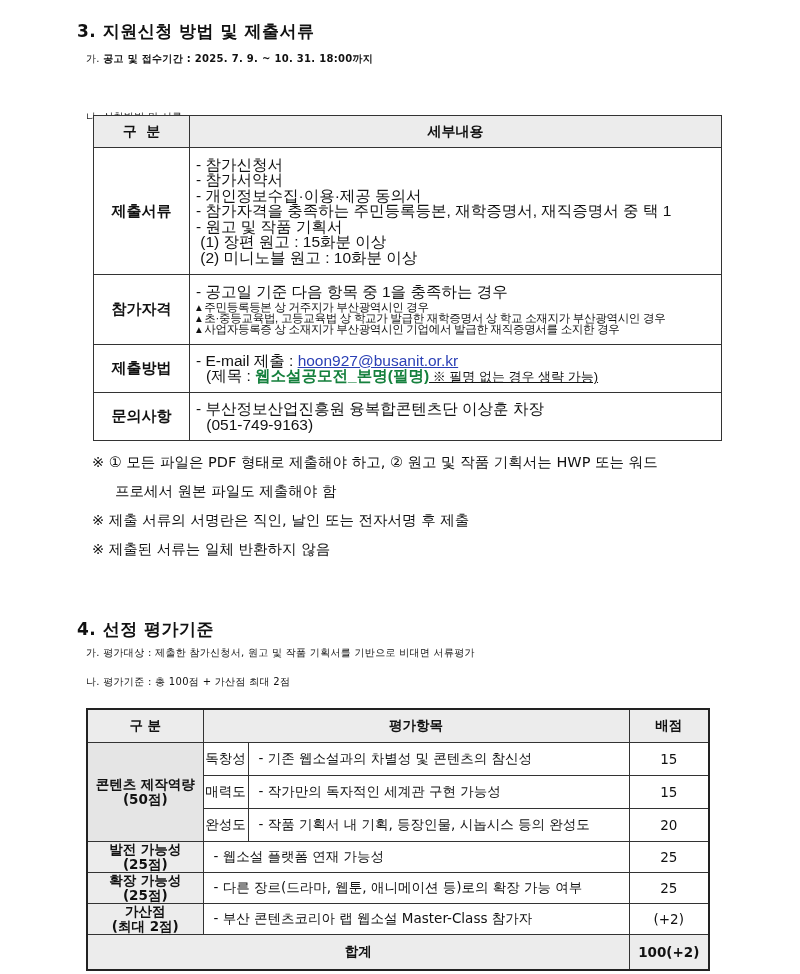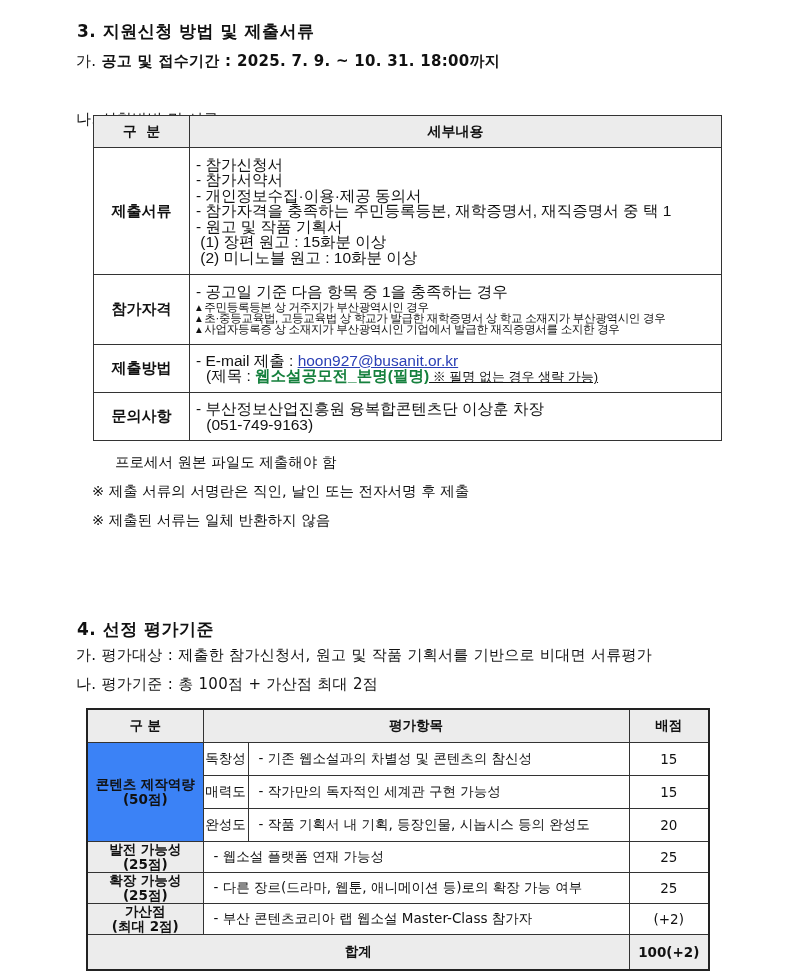--- a/index.html
+++ b/index.html
@@ -1,20 +1,20 @@
 <!DOCTYPE html>
 <html><head>
 <meta charset="utf-8">
 <style>
   * { box-sizing: border-box; margin: 0; padding: 0; }
   html, body { width: 800px; height: 974px; background: #ffffff; overflow: hidden; }
   body { font-family: "DejaVu Sans", "Liberation Sans", sans-serif; color: #111; position: relative; }
 
   .h-section { position: absolute; left: 77px; font-size: 17px; font-weight: bold; letter-spacing: 0.5px; }
-  .sub { position: absolute; left: 76px; font-size: 15px; letter-spacing: 0.3px; }
+  .sub { position: absolute; left: 86px; font-size: 10px; letter-spacing: 0.3px; }
   .sub b { font-weight: bold; }
 
   
   .t1 { position: absolute; left: 93px; top: 115px; width: 629px; border-collapse: collapse; border: 1.5px solid #222; }
   .t1 td, .t1 th { border: 1px solid #333; vertical-align: middle; }
   .t1 th { background: #ececec; font-size: 14px; font-weight: bold; height: 32px; }
   .t1 .cat { width: 96px; text-align: center; font-weight: bold; font-size: 15px; }
   .t1 .detail { padding: 2px 0 2px 6px; font-size: 15.5px; line-height: 15.5px; font-family: "Liberation Sans", sans-serif; }
   .t1 .detail .small { font-size: 11.5px; line-height: 11px; letter-spacing: -0.3px; }
   .email { color: #2a3fb5; text-decoration: underline; }
@@ -88,38 +88,39 @@
     <td class="cat" style="height:48px;">문의사항</td>
     <td class="detail">
       <div>- 부산정보산업진흥원 융복합콘텐츠단 이상훈 차장</div>
       <div style="white-space:pre; padding-left:6px;"> (051-749-9163)</div>
     </td>
   </tr>
 </tbody>
   </table>
 
 <div class="notes" style="top:448px;">
+  <div>※ ① 모든 파일은 PDF 형태로 제출해야 하고, ② 원고 및 작품 기획서는 HWP 또는 워드</div>
   <div class="indent">프로세서 원본 파일도 제출해야 함</div>
   <div>※ 제출 서류의 서명란은 직인, 날인 또는 전자서명 후 제출</div>
   <div>※ 제출된 서류는 일체 반환하지 않음</div>
 </div>
 
 <div class="h-section" style="top:618px;">4. 선정 평가기준</div>
 <div class="sub" style="top:646px;">가. 평가대상 : 제출한 참가신청서, 원고 및 작품 기획서를 기반으로 비대면 서류평가</div>
 <div class="sub" style="top:675px;">나. 평가기준 : 총 100점 + 가산점 최대 2점</div>
 
 <table class="t2">
   <tbody>
       <tr>
     <th>구 분</th>
     <th colspan="2">평가항목</th>
     <th>배점</th>
   </tr>
   <tr class="r2">
-    <td class="gcat" rowspan="3" style="background:#3b82f6;margin-left:16px;">
+    <td class="gcat" rowspan="3" style="background:#e5e5e5;margin-left:16px;">
       <div>콘텐츠 제작역량</div>
       <div>(50점)</div>
     </td>
     <td class="subcat">독창성</td>
     <td class="item">- 기존 웹소설과의 차별성 및 콘텐츠의 참신성</td>
     <td class="score">15</td>
   </tr>
   <tr class="r2">
     <td class="subcat">매력도</td>
     <td class="item">- 작가만의 독자적인 세계관 구현 가능성</td>

